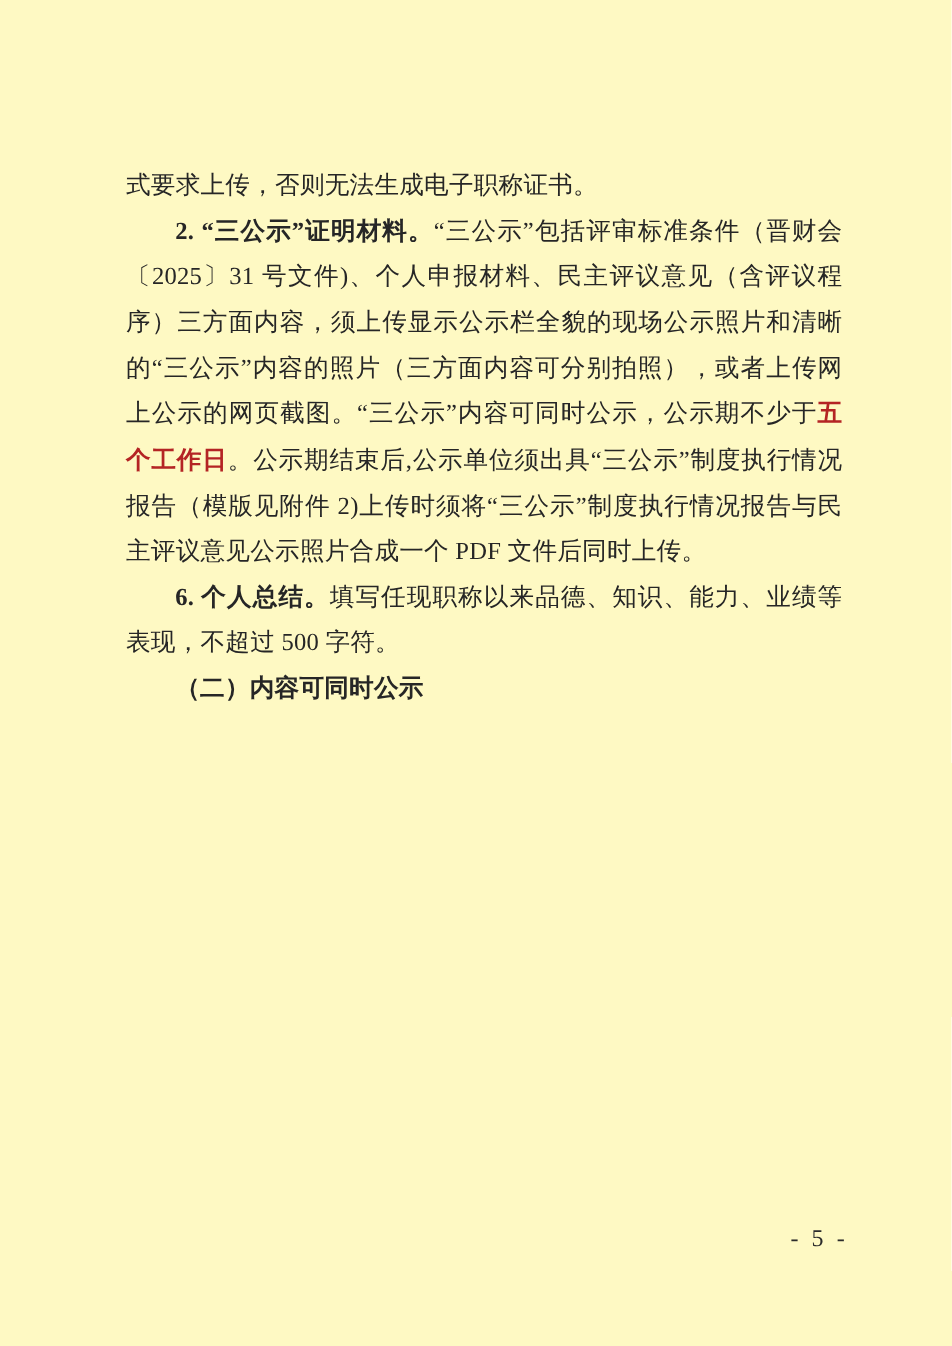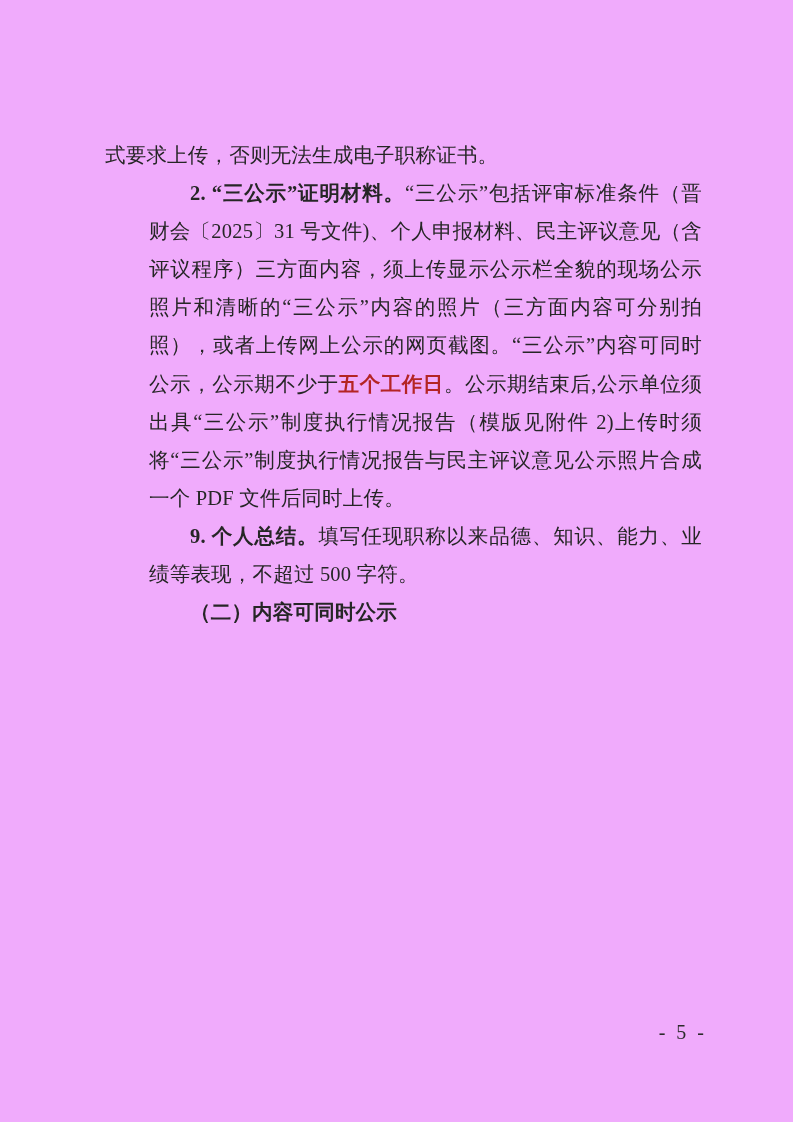--- a/index.html
+++ b/index.html
@@ -4,42 +4,41 @@
 <style>
   html, body {
     margin: 0;
     padding: 0;
     background: #ffffff;
   }
   .page {
     position: relative;
     width: 793px;
     height: 1122px;
-    background: #f0abfc;
+    background: #fef9c3;
     overflow: hidden;
     font-family: "Liberation Serif", "DejaVu Serif", serif;
   }
   .content {
     position: absolute;
     left: 105px;
     top: 136px;
     width: 597px;
   }
   p.doc-par {
     margin: 0;
     font-size: 20.5px;
     line-height: 38.1px;
     color: #262626;
     text-align: justify;
     text-justify: inter-ideograph;
     letter-spacing: 0.2px;
   }
   p.doc-par.indent {
     text-indent: 41px;
-    margin-left: 44px;
   }
   span.run-bold {
     font-weight: bold;
   }
   span.run-red {
     color: #b42424;
     font-weight: bold;
   }
   .page-number {
     position: absolute;
@@ -52,17 +51,17 @@
     font-family: "Liberation Serif", "DejaVu Serif", serif;
   }
 </style>
 </head>
 <body>
 
 <div class="page">
   <div class="content">
       <p class="doc-par"><span>式要求上传，否则无法生成电子职称证书。</span></p>
       <p class="doc-par indent"><span class="run-bold">2. “三公示”证明材料。</span><span>“三公示”包括评审标准条件（晋财会〔2025〕31 号文件)、个人申报材料、民主评议意见（含评议程序）三方面内容，须上传显示公示栏全貌的现场公示照片和清晰的“三公示”内容的照片（三方面内容可分别拍照），或者上传网上公示的网页截图。“三公示”内容可同时公示，公示期不少于</span><span class="run-red">五个工作日</span><span>。公示期结束后,公示单位须出具“三公示”制度执行情况报告（模版见附件 2)上传时须将“三公示”制度执行情况报告与民主评议意见公示照片合成一个 PDF 文件后同时上传。</span></p>
-      <p class="doc-par indent"><span class="run-bold">9. 个人总结。</span><span>填写任现职称以来品德、知识、能力、业绩等表现，不超过 500 字符。</span></p>
+      <p class="doc-par indent"><span class="run-bold">6. 个人总结。</span><span>填写任现职称以来品德、知识、能力、业绩等表现，不超过 500 字符。</span></p>
       <p class="doc-par indent"><span class="run-bold">（二）内容可同时公示</span></p>
     </div>
   <div class="page-number">- 5 -</div>
 </div>
 
 </body></html>

